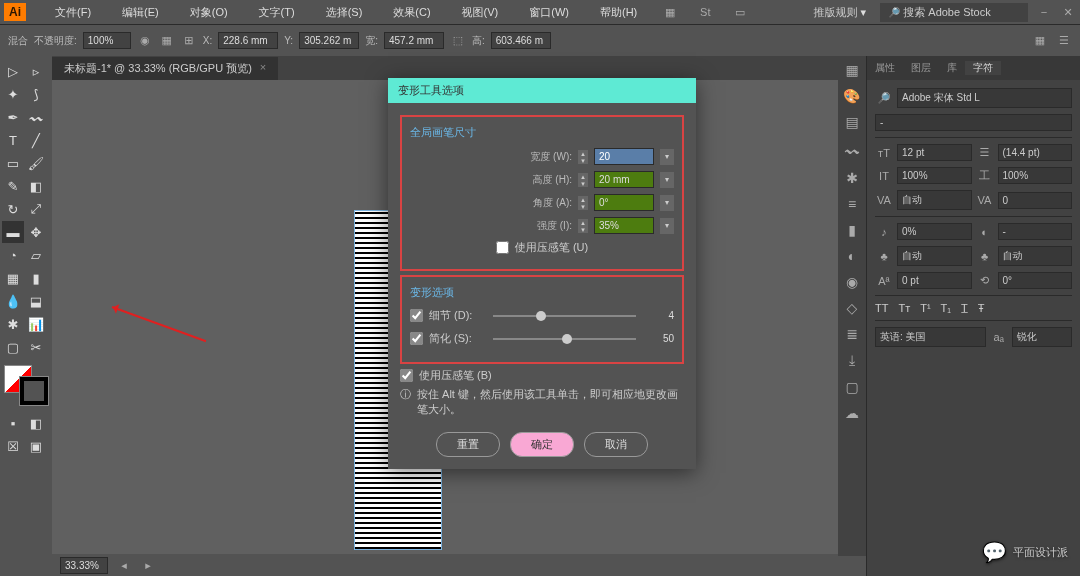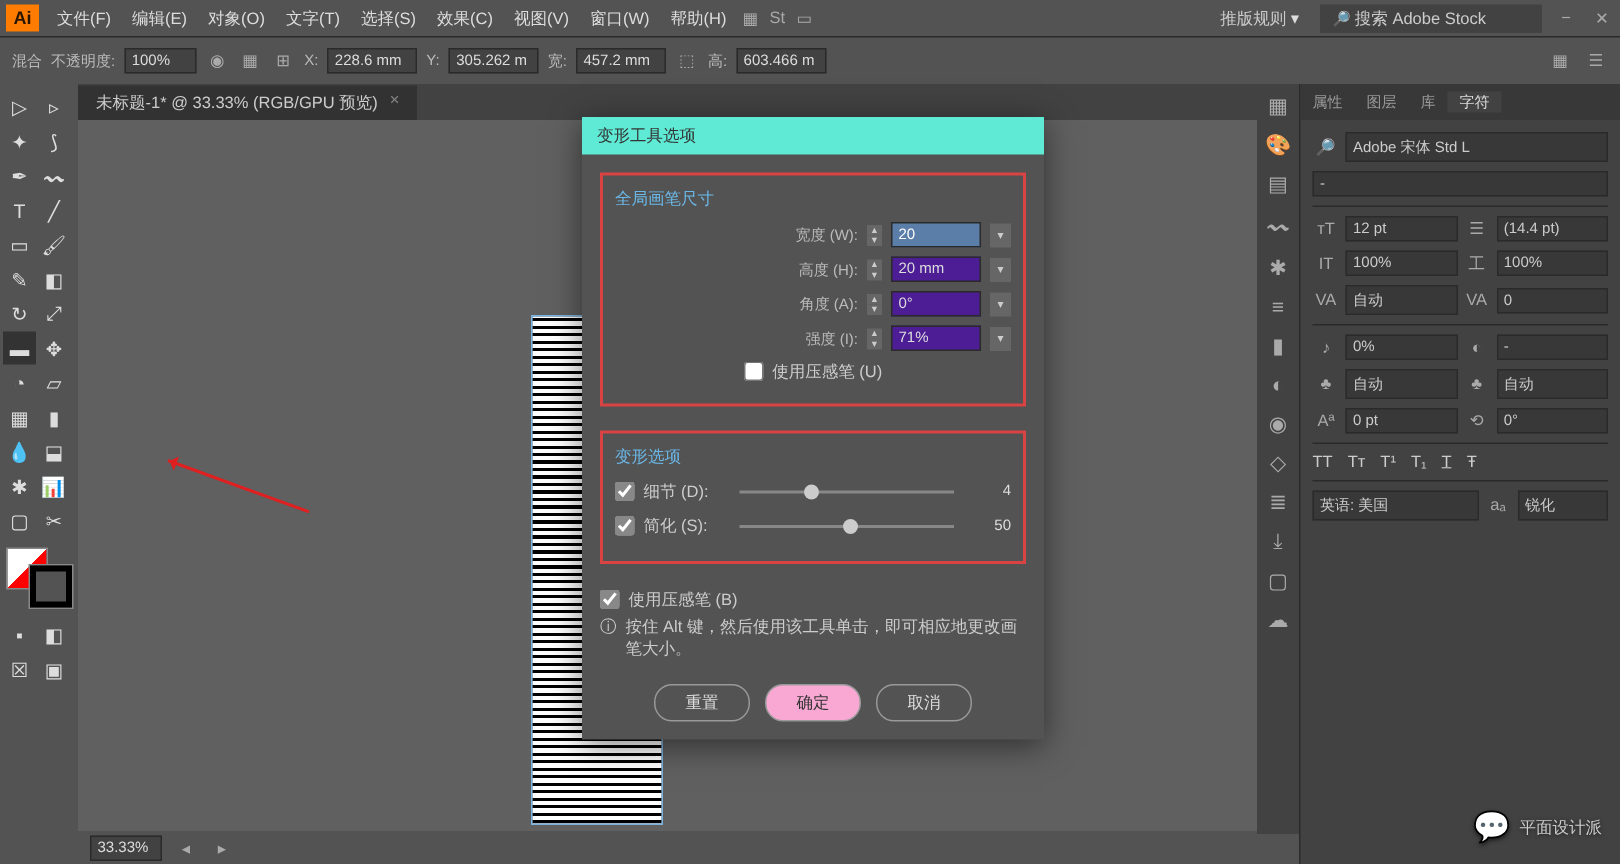--- a/index.html
+++ b/index.html
@@ -1,17 +1,17 @@
 <!DOCTYPE html>
 <html><head>
 <meta charset="utf-8">
 <style>
 *{margin:0;padding:0;box-sizing:border-box;font-family:"Microsoft YaHei",sans-serif;font-size:11px;color:#ccc}
 body{background:#323232;width:1080px;height:576px;overflow:hidden;position:relative}
-.menubar{height:24px;background:#535353;display:flex;align-items:center;padding:0 4px;gap:2px}
+.menubar{height:24px;background:#535353;display:flex;align-items:center;padding:0 4px;gap:19px}
 .ai-logo{background:#ff7c00;color:#2a1602;font-weight:bold;padding:2px 5px;font-size:12px;margin-right:4px}
 .menu-item{padding:3px 6px;color:#ddd;cursor:pointer}
 .menu-right{margin-left:auto;display:flex;gap:8px;align-items:center}
 .search-box{background:#424242;padding:2px 8px;width:148px;color:#888;font-size:10px}
 .ctrlbar{height:32px;background:#535353;display:flex;align-items:center;padding:0 8px;gap:6px;border-top:1px solid #2a2a2a}
 .ctrl-label{color:#bbb;font-size:10px}
 .ctrl-input{background:#424242;border:1px solid #2a2a2a;padding:2px 4px;width:60px;color:#ddd;font-size:10px}
 .ctrl-sm{width:48px}
 .ctrl-icon{width:16px;height:16px;display:flex;align-items:center;justify-content:center;color:#aaa}
 .main{display:flex;height:520px}
@@ -26,27 +26,27 @@
 .doctab{padding:4px 12px;background:#323232;color:#ddd;font-size:10px;display:flex;gap:8px}
 .doctab .x{color:#888}
 .canvas{position:absolute;top:24px;left:0;right:0;bottom:22px;background:#606060;overflow:hidden}
 .shape{position:absolute;left:302px;top:130px;width:88px;height:340px;background:repeating-linear-gradient(0deg,#000 0,#000 2px,#fff 2px,#fff 5px);border:1px solid #7bb3e0}
 .statusbar{position:absolute;bottom:0;left:0;right:0;height:22px;background:#535353;display:flex;align-items:center;padding:0 8px;gap:8px}
 .arrow{position:absolute;left:60px;top:250px;width:100px;height:2px;background:#e02020;transform:rotate(20deg);transform-origin:left}
 .arrow:after{content:"";position:absolute;left:-4px;top:-4px;border:5px solid transparent;border-right-color:#e02020}
 .dialog{position:absolute;left:388px;top:78px;width:308px;background:#535353;box-shadow:0 4px 20px rgba(0,0,0,.5)}
 .dlg-title{background:#5eead4;color:#333;padding:5px 10px;font-size:11px}
 .dlg-body{padding:12px}
-.group{border:2px solid #d94343;padding:8px;margin-bottom:16px}
+.group{border:2px solid #d94343;padding:8px;margin-bottom:4px}
 .grp-title{color:#6bb8e8;font-size:11px;margin-bottom:8px}
 .row{display:flex;align-items:center;gap:6px;margin-bottom:6px;justify-content:flex-end}
 .row label{color:#bbb;font-size:10px;min-width:60px;text-align:right}
 .spinner{display:flex;flex-direction:column;gap:0}
 .spinner span{width:10px;height:7px;background:#666;font-size:7px;line-height:7px;text-align:center}
-.fld{background:#4c1d95;border:1px solid #2a2a2a;padding:2px 4px;width:60px;color:#ddd;font-size:10px}
+.fld{background:#4d7c0f;border:1px solid #2a2a2a;padding:2px 4px;width:60px;color:#ddd;font-size:10px}
 .fld.hl{background:#5a7ea8;color:#fff}
 .dd{width:14px;height:16px;background:#666;font-size:8px;text-align:center;line-height:16px}
 .chk{display:flex;align-items:center;gap:6px;color:#bbb;font-size:10px}
 .chk input{accent-color:#888}
 .slider-row{display:flex;align-items:center;gap:8px;margin-bottom:8px}
 .slider-row .chk{width:75px}
 .slider{flex:1;height:2px;background:#888;position:relative}
 .slider .thumb{width:10px;height:10px;background:#ccc;border-radius:50%;position:absolute;top:-4px}
 .sval{width:30px;text-align:right;color:#ddd;font-size:10px}
 .hint{display:flex;gap:6px;color:#999;font-size:10px;padding:4px 0;line-height:1.4}
@@ -290,21 +290,21 @@
           </div>
         <span class="fld">0°</span>
         <span class="dd">▾</span>
       </div>
       <div class="row">
         <label>强度 (I):</label>
         <div class="spinner">
             <span>▴</span>
             <span>▾</span>
           </div>
-        <span class="fld">71%</span>
+        <span class="fld">35%</span>
         <span class="dd">▾</span>
       </div>
       <div class="row" style="justify-content:center">
         <label class="chk">
             <input type="checkbox" style=""> 
             <span>使用压感笔 (U)</span>
           </label>
       </div>
     </div>
     <div class="group">

